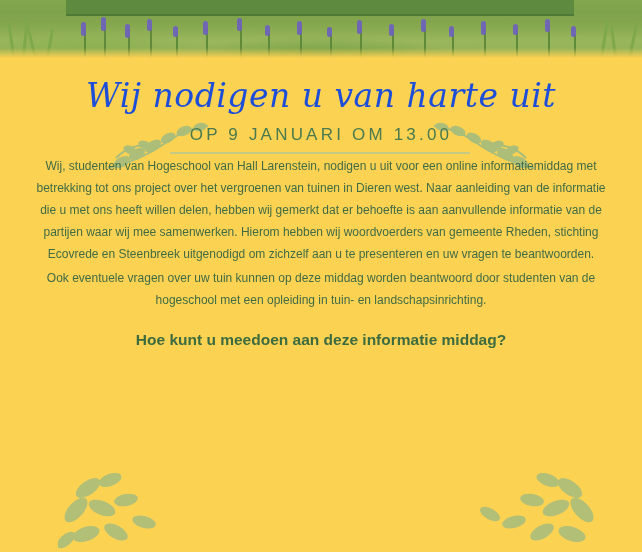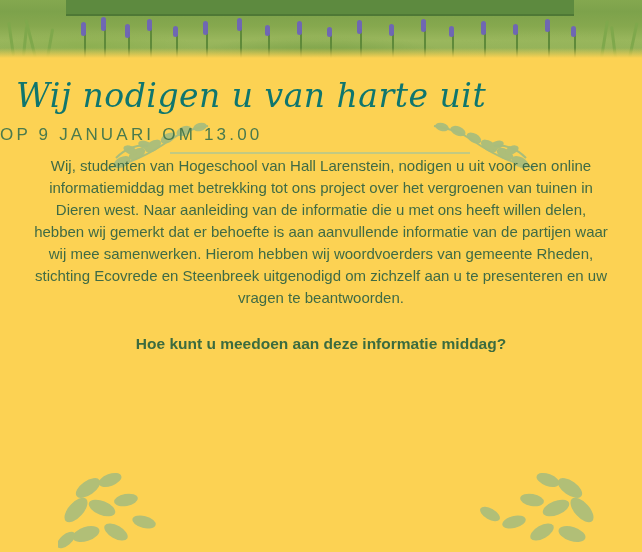--- a/index.html
+++ b/index.html
@@ -101,50 +101,51 @@
   .content {
     position: absolute;
     top: 58px;
     left: 0;
     width: 642px;
   }
   .script-title {
     font-family: "DejaVu Serif", serif;
     font-style: italic;
     font-size: 33px;
-    color: #0f766e;
+    color: #1d4ed8;
+    text-align: center;
     margin-top: 18px;
     letter-spacing: 0.5px;
     font-weight: 400;
-    padding-left: 16px;
   }
   .subtitle {
+    text-align: center;
     margin-top: 10px;
     font-size: 17px;
     letter-spacing: 3.2px;
     color: #4a7a4d;
     font-family: "Liberation Sans", sans-serif;
     font-weight: 400;
   }
   .section-head {
     text-align: center;
     font-size: 15.5px;
     font-weight: bold;
     color: #3b6b3f;
     margin-top: 28px;
     font-family: "Liberation Sans", sans-serif;
   }
   .section-head-2 {
-    margin-top: 26px;
+    margin-top: 20px;
   }
   .body-text {
     margin: 10px auto 0 auto;
     width: 582px;
     text-align: center;
-    font-size: 15px;
+    font-size: 12px;
     line-height: 22px;
     color: #3f6b45;
     font-family: "Liberation Sans", sans-serif;
   }
   .body-text.p2 {
     margin-top: 2px;
   }
   .body-text.p3 {
     margin-top: 12px;
   }
@@ -281,19 +282,20 @@
 
   <div class="content">
 
     <div class="script-title">Wij nodigen u van harte uit</div>
 
     <div class="subtitle">OP 9 JANUARI OM 13.00</div>
 
 
     <div class="body-text p1">Wij, studenten van Hogeschool van Hall Larenstein, nodigen u uit voor een online informatiemiddag met betrekking tot ons project over het vergroenen van tuinen in Dieren west. Naar aanleiding van de informatie die u met ons heeft willen delen, hebben wij gemerkt dat er behoefte is aan aanvullende informatie van de partijen waar wij mee samenwerken. Hierom hebben wij woordvoerders van gemeente Rheden, stichting Ecovrede en Steenbreek uitgenodigd om zichzelf aan u te presenteren en uw vragen te beantwoorden.</div>
 
+    <div class="body-text p2">Ook eventuele vragen over uw tuin kunnen op deze middag worden beantwoord door studenten van de hogeschool met een opleiding in tuin- en landschapsinrichting.</div>
 
     <div class="section-head section-head-2">Hoe kunt u meedoen aan deze informatie middag?</div>
 
   </div>
 
   <div class="cut-bottom"></div>
 </div>
 
 </body></html>

